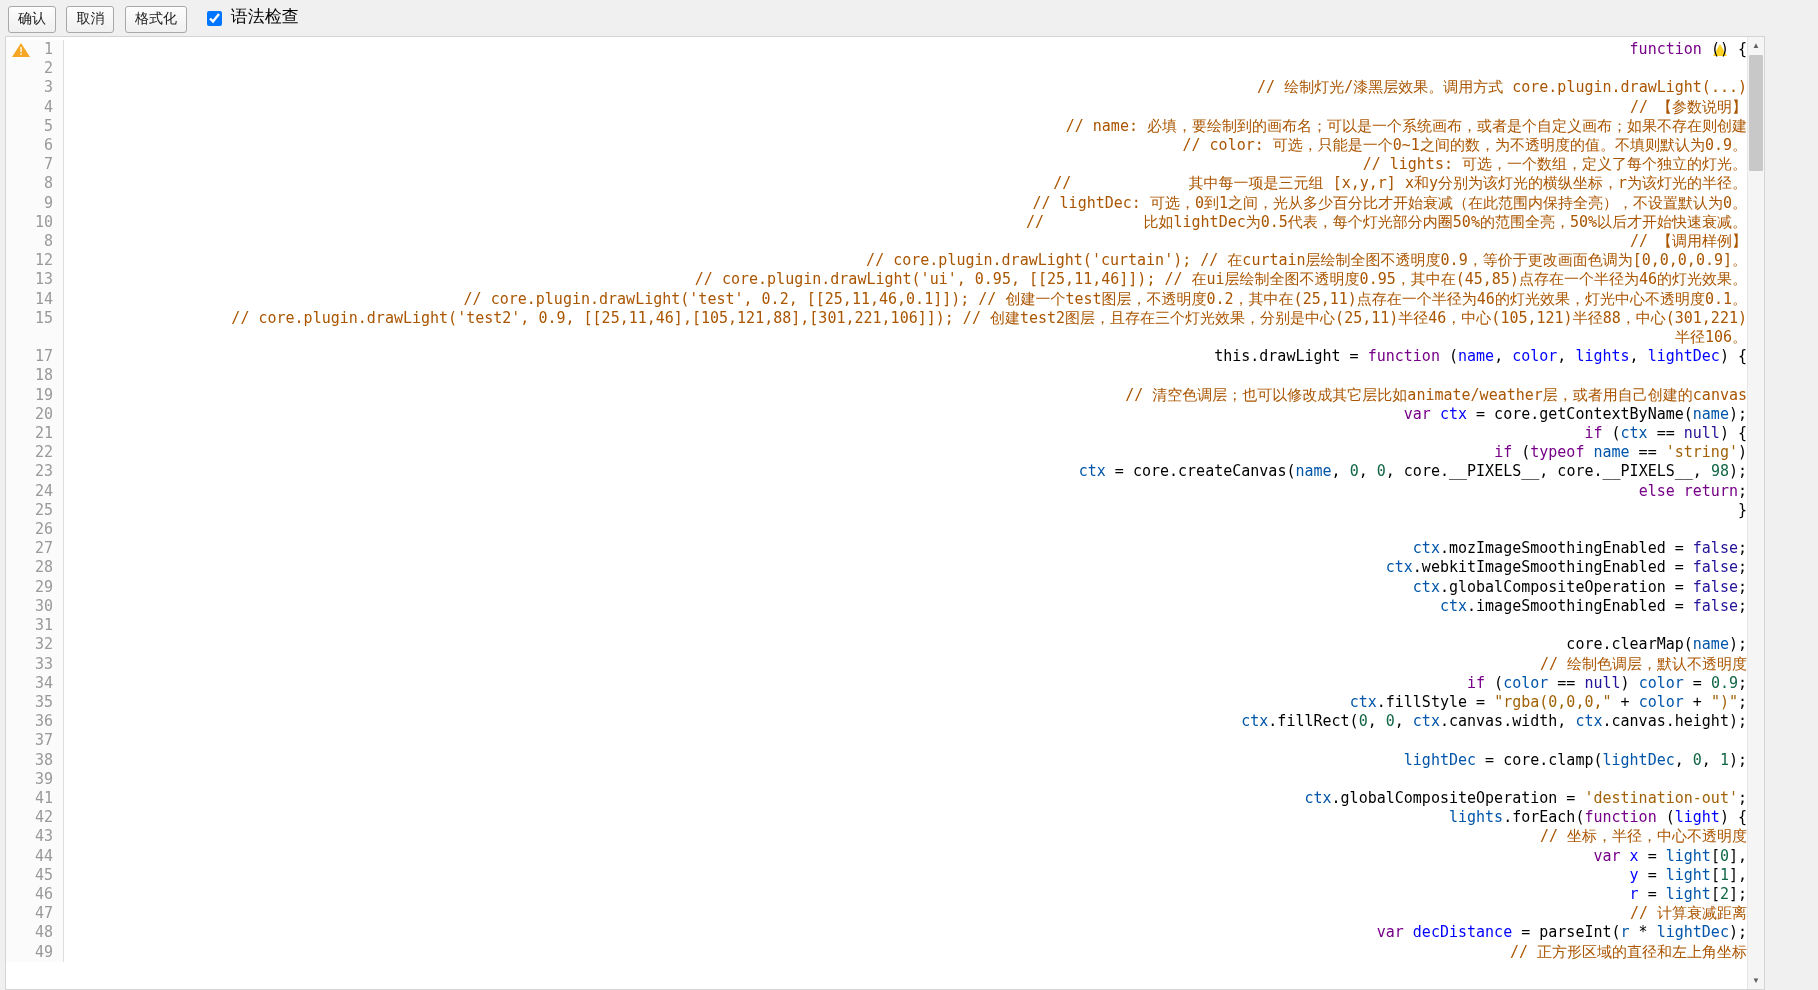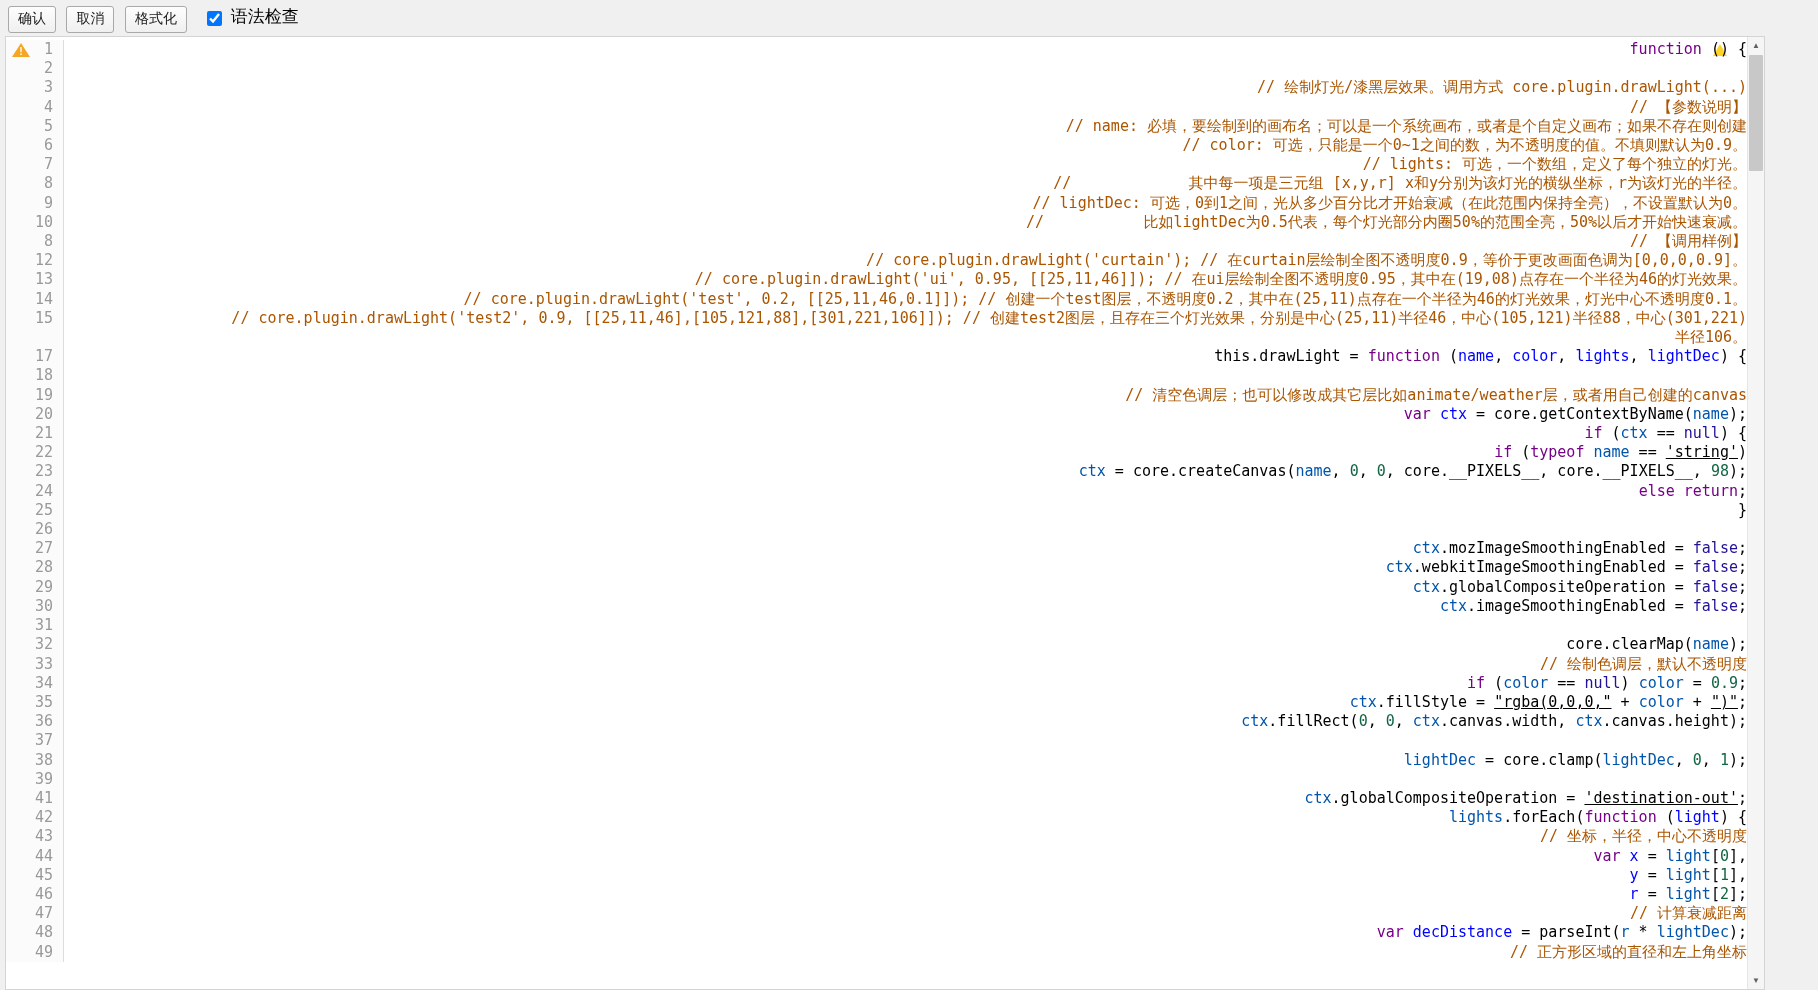--- a/index.html
+++ b/index.html
@@ -41,21 +41,21 @@
     flex:0 0 58px; box-sizing:border-box; width:58px;
     text-align:right; padding-right:10px;
     color:#999; background:#fbfbfb; border-right:1px solid #ddd;
     position:relative; user-select:none;
   }
   .code { flex:1; padding-left:4px; white-space:pre; overflow:hidden; color:#000;text-align:right; }
 
   .tk-kw   { color:#708; }
   .tk-def  { color:#00f; }
   .tk-var2 { color:#05a; }
-  .tk-str  { color:#000000;text-decoration:underline; }
+  .tk-str  { color:#a16207; }
   .tk-num  { color:#164; }
   .tk-cmt  { color:#a50; }
   .tk-atom { color:#219; }
   .tk-plain{ color:#000; }
 
   
   .tk-warn { color:#000; position:relative; z-index:1; }
   .tk-warn::before {
     content:""; position:absolute; left:2px; bottom:2px; z-index:-1;
     width:0; height:0;
@@ -153,21 +153,21 @@
       <div class="row">
         <div class="gut">8</div>
         <div class="code"><span class="tk-cmt">    // 【调用样例】</span></div>
       </div>
       <div class="row">
         <div class="gut">12</div>
         <div class="code"><span class="tk-cmt">    // core.plugin.drawLight('curtain'); // 在curtain层绘制全图不透明度0.9，等价于更改画面色调为[0,0,0,0.9]。</span></div>
       </div>
       <div class="row">
         <div class="gut">13</div>
-        <div class="code"><span class="tk-cmt">    // core.plugin.drawLight('ui', 0.95, [[25,11,46]]); // 在ui层绘制全图不透明度0.95，其中在(19,08)点存在一个半径为46的灯光效果。</span></div>
+        <div class="code"><span class="tk-cmt">    // core.plugin.drawLight('ui', 0.95, [[25,11,46]]); // 在ui层绘制全图不透明度0.95，其中在(45,85)点存在一个半径为46的灯光效果。</span></div>
       </div>
       <div class="row">
         <div class="gut">14</div>
         <div class="code"><span class="tk-cmt">    // core.plugin.drawLight('test', 0.2, [[25,11,46,0.1]]); // 创建一个test图层，不透明度0.2，其中在(25,11)点存在一个半径为46的灯光效果，灯光中心不透明度0.1。</span></div>
       </div>
       <div class="row">
         <div class="gut">15</div>
         <div class="code"><span class="tk-cmt">    // core.plugin.drawLight('test2', 0.9, [[25,11,46],[105,121,88],[301,221,106]]); // 创建test2图层，且存在三个灯光效果，分别是中心(25,11)半径46，中心(105,121)半径88，中心(301,221)</span></div>
       </div>
       <div class="row">

